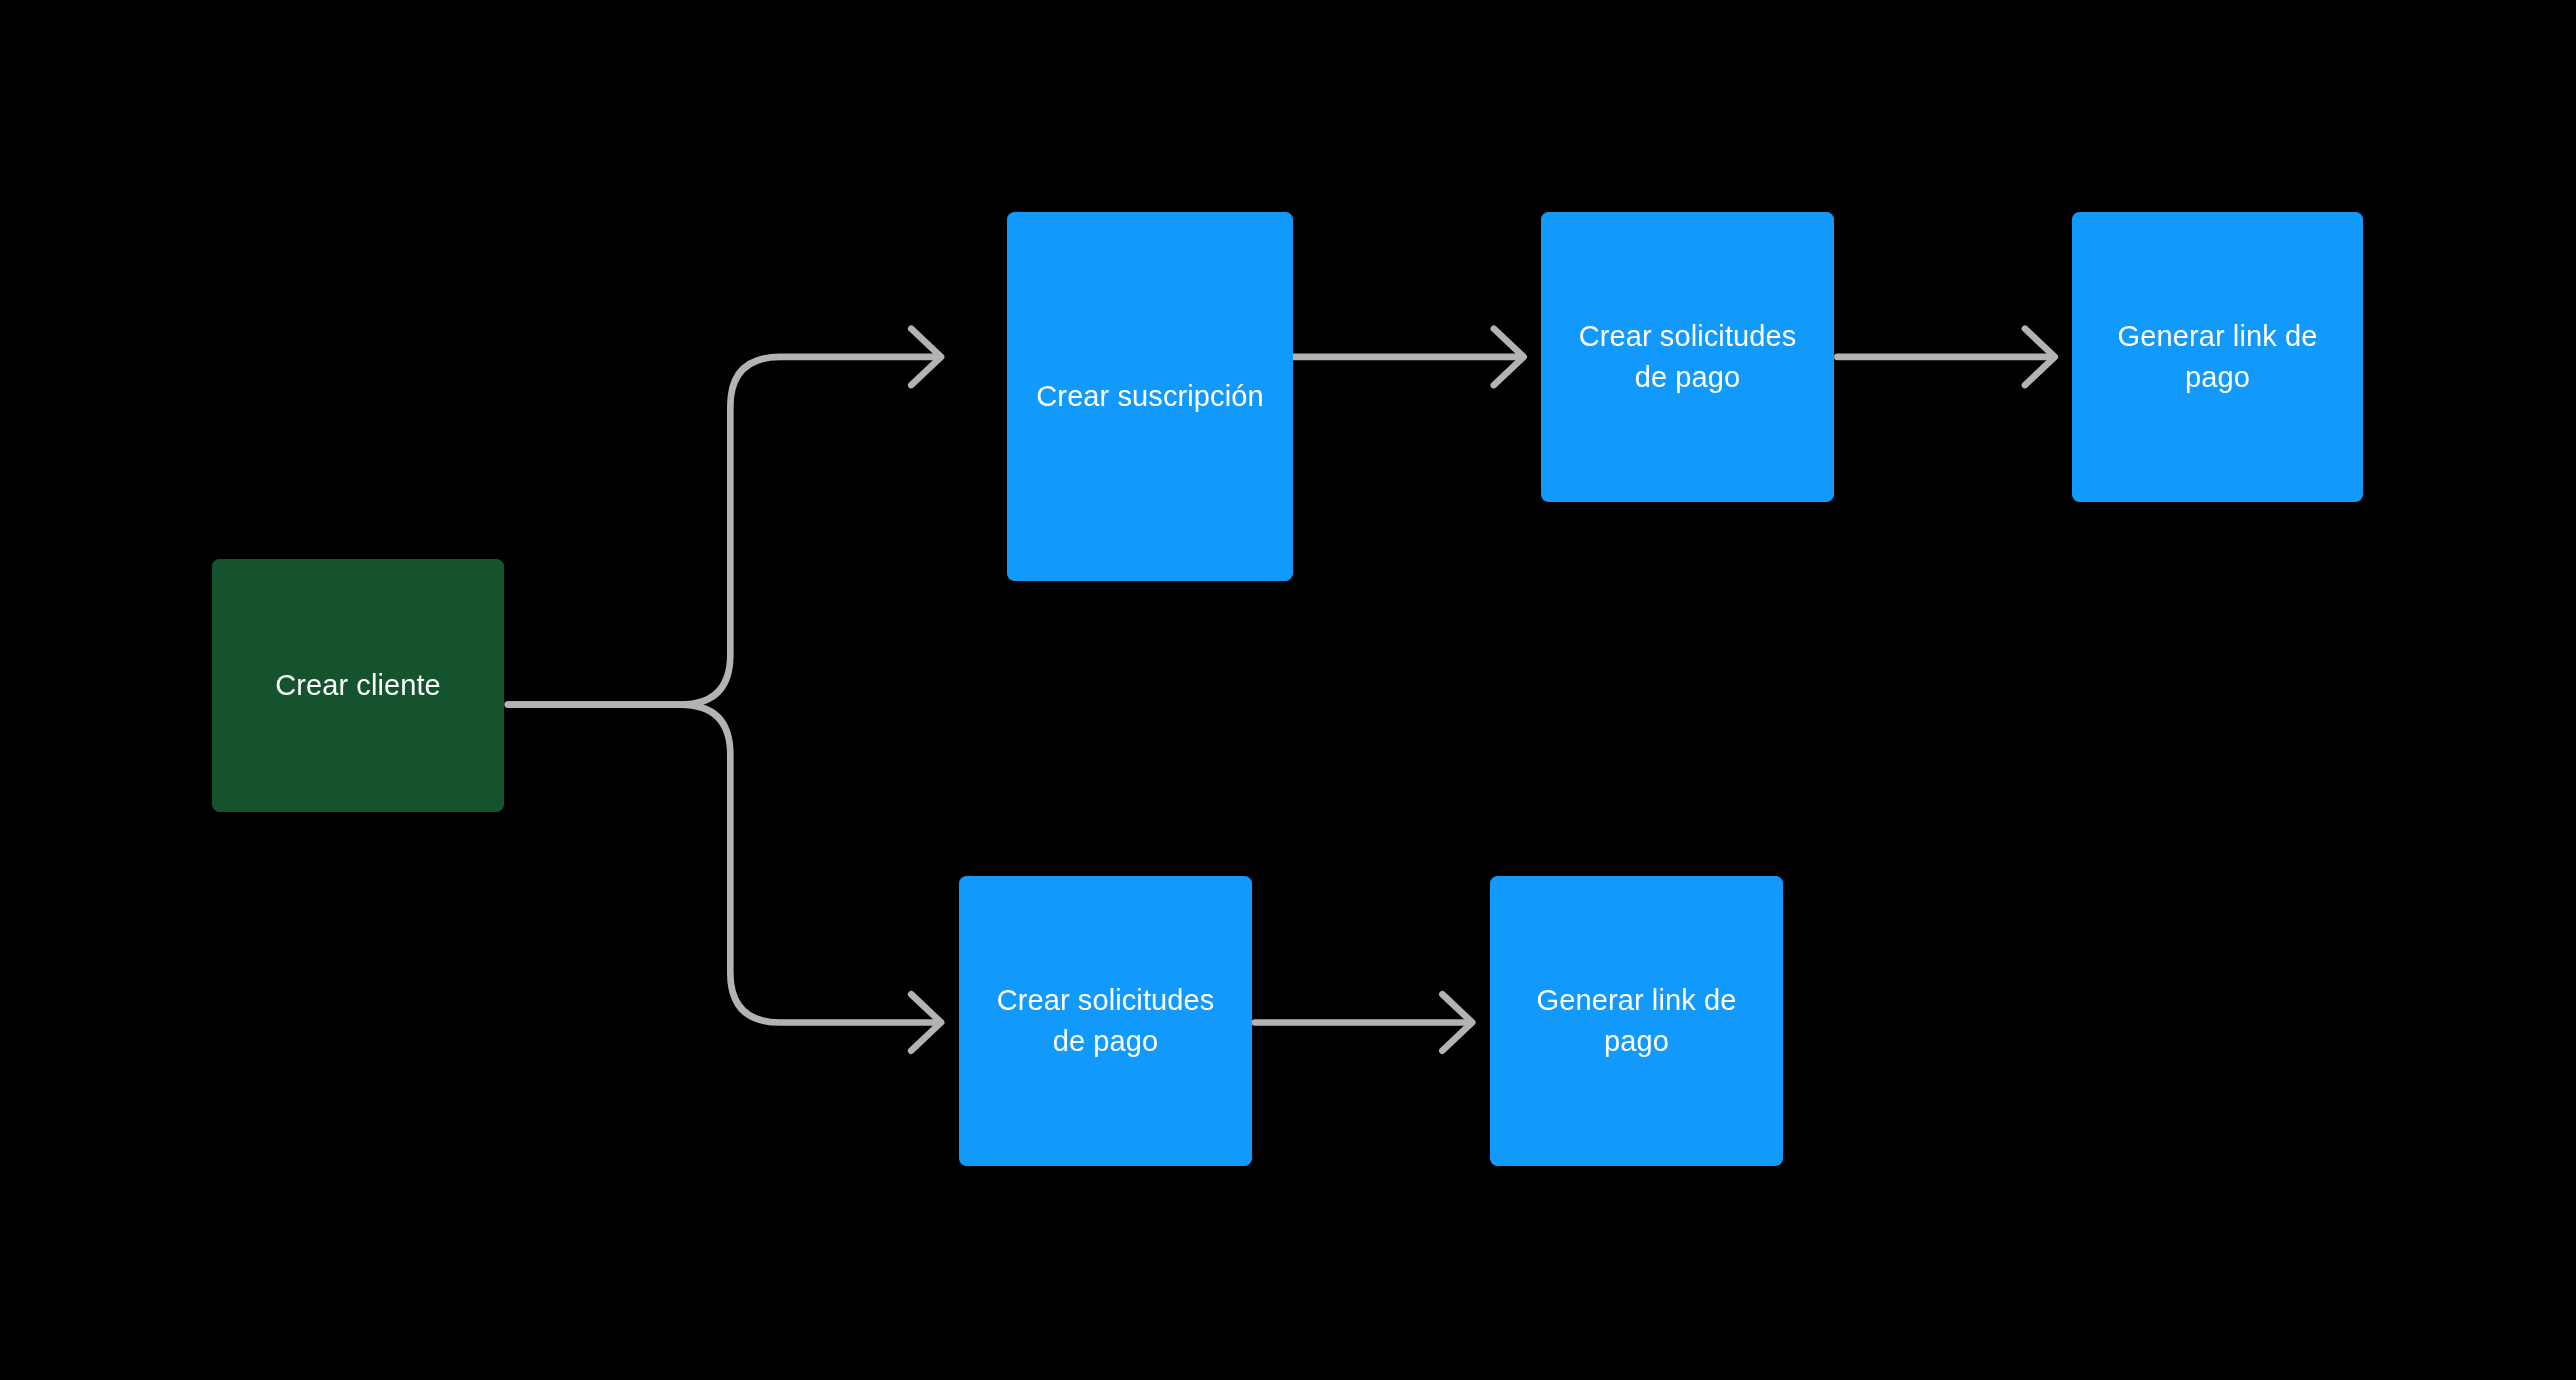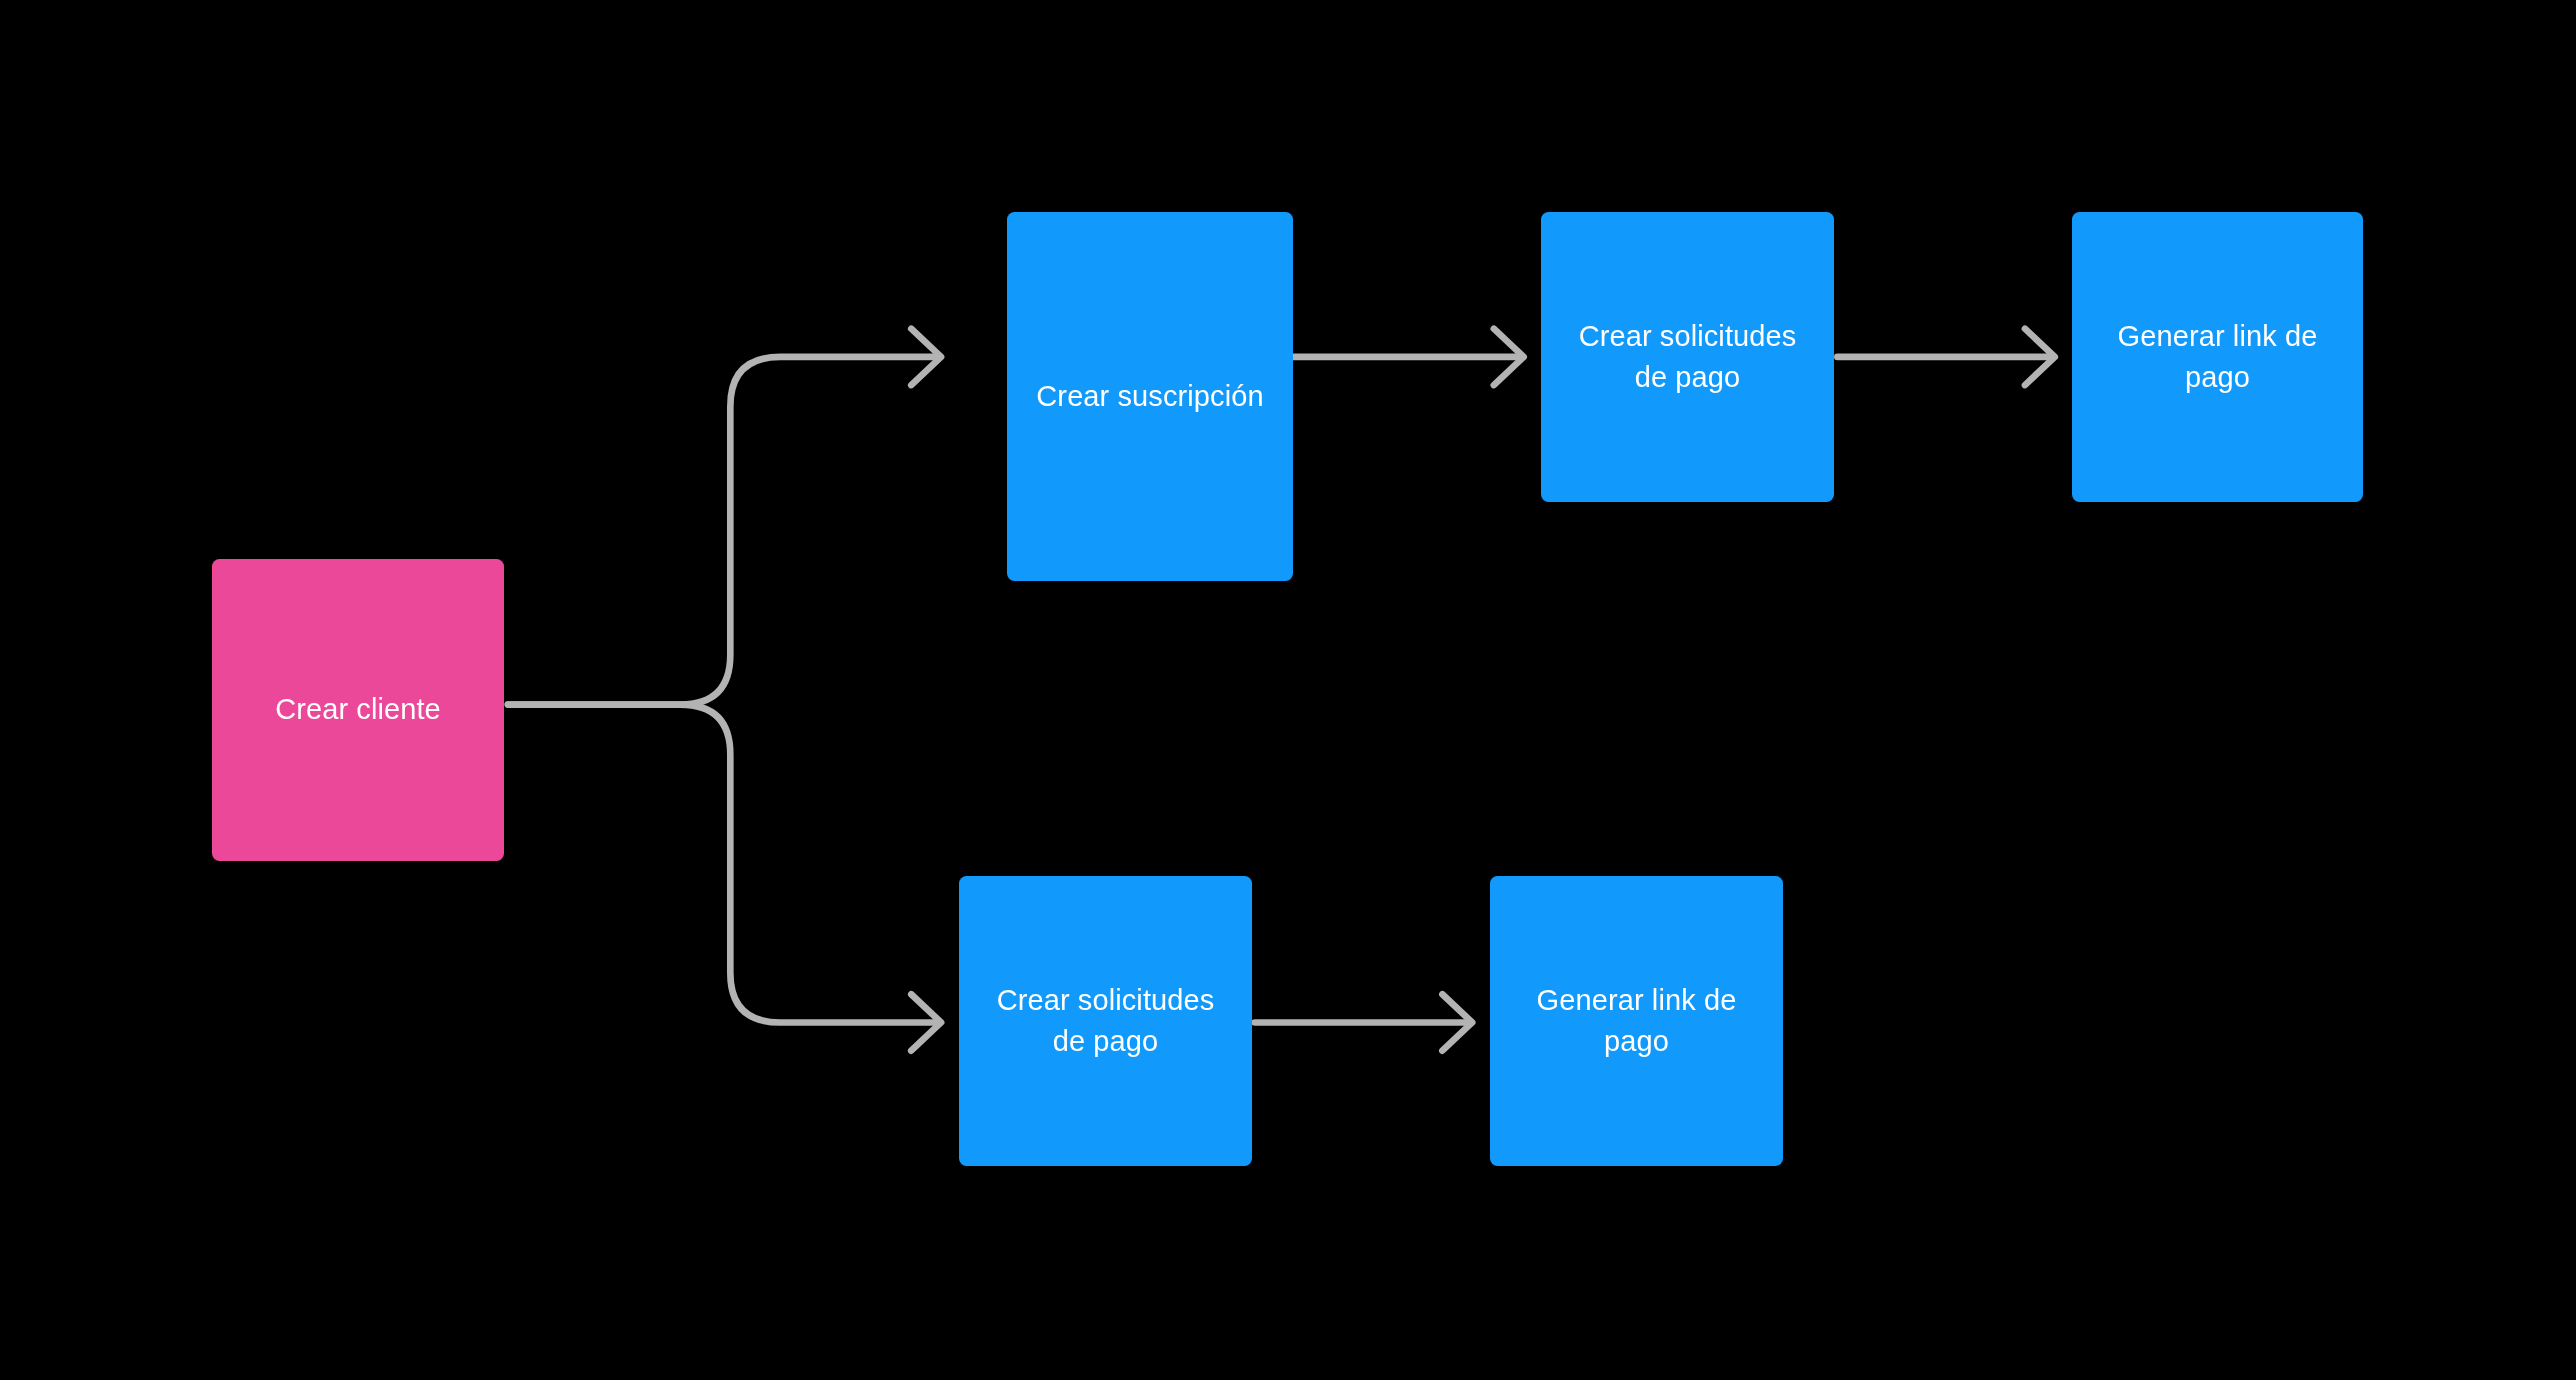--- a/index.html
+++ b/index.html
@@ -71,21 +71,21 @@
       <path d="M 2214 430 L 2470 430"></path>
       <path d="M 2440 396 L 2476 430 L 2440 464"></path>
     </g>
 
     <g fill="none" stroke="#b3b3b3" stroke-width="8" stroke-linecap="round" stroke-linejoin="round">
       <path d="M 1512 1232 L 1768 1232"></path>
       <path d="M 1738 1198 L 1774 1232 L 1738 1266"></path>
     </g>
   </svg>
 
-  <div class="node" style="left:212px; top:559px; width:292px; height:302px; background:#ec4899;">
+  <div class="node" style="left:212px; top:559px; width:292px; height:253px; background:#14532d;">
     <span class="node-label">Crear cliente</span>
   </div>
 
   <div class="node" style="left:959px; top:212px; width:286px; height:369px; background:#1199fb;margin-left:48px;">
     <span class="node-label">Crear suscripción</span>
   </div>
 
   <div class="node" style="left:1541px; top:212px; width:293px; height:290px; background:#1199fb;">
     <span class="node-label">Crear solicitudes
 de pago</span>

